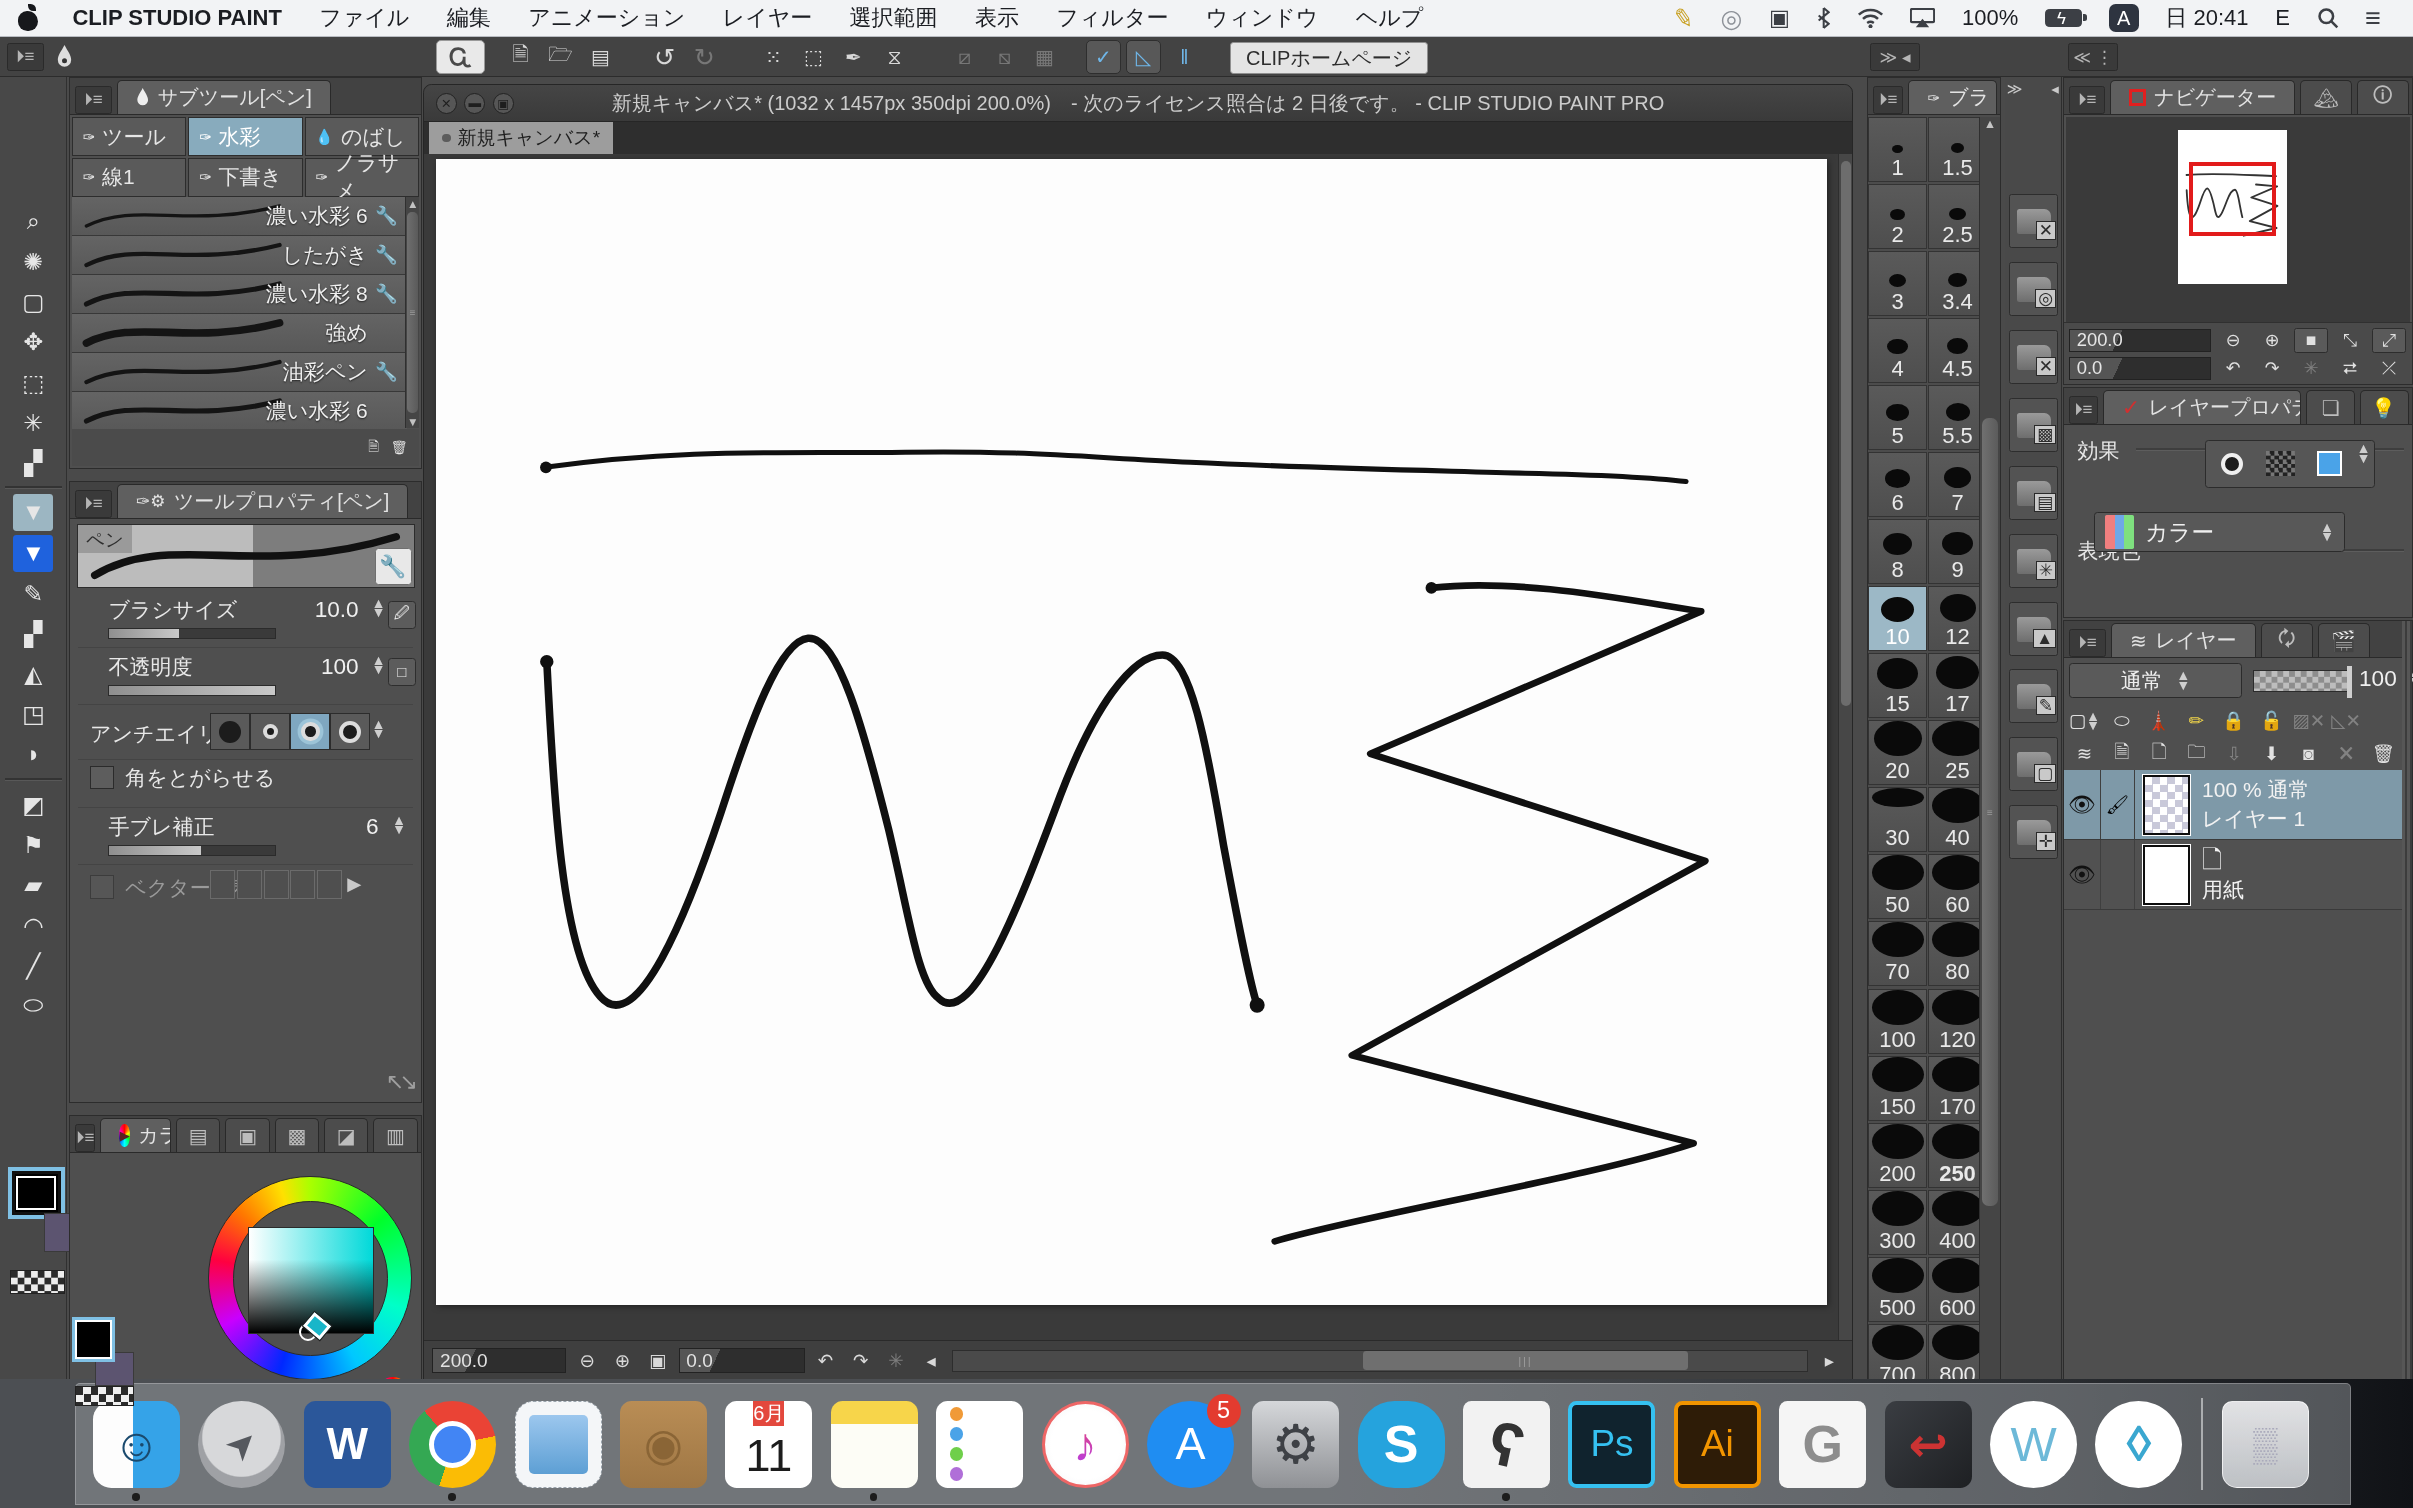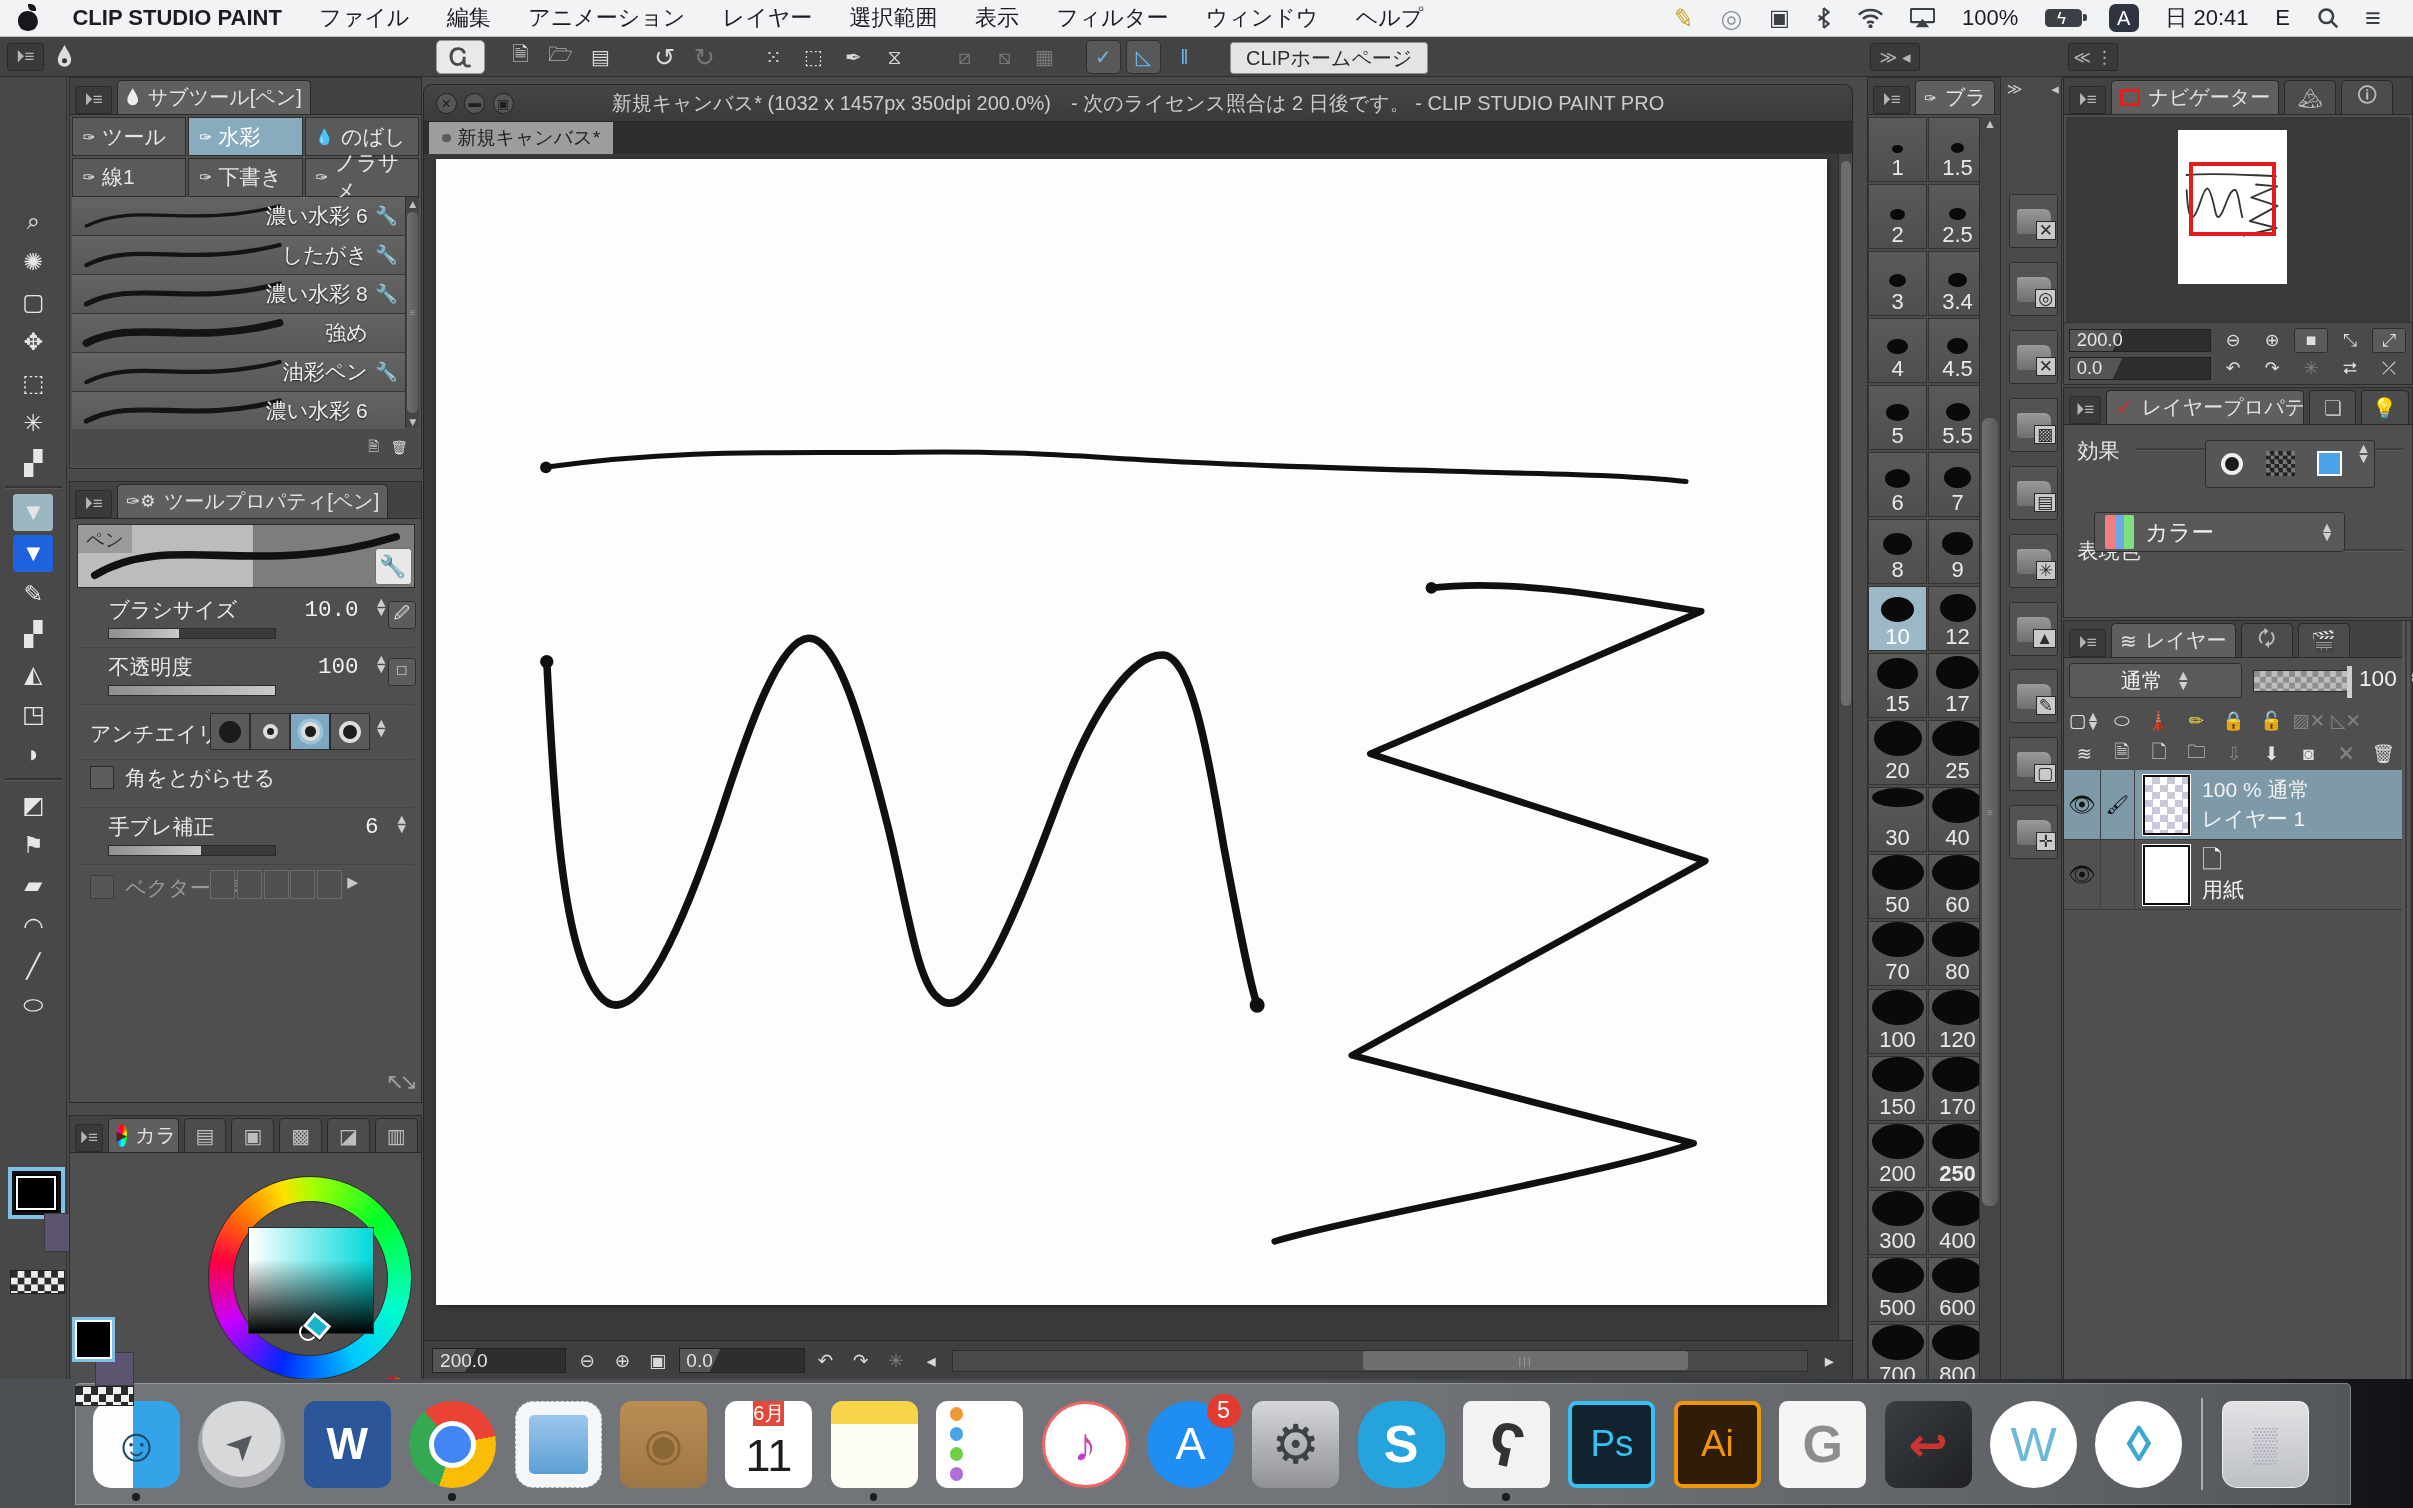--- a/index.html
+++ b/index.html
@@ -33,21 +33,21 @@
   .cmd-ico.disabled { opacity:.35; }
   .cmd-home { position:absolute; left:1230px; top:5px; height:32px; padding:0 15px; background:#e4e4e4; color:#2d2d2d;
     border:0.8px solid #8f8f8f; border-radius:3.4px; font-size:20px; display:flex; align-items:center; }
   .collapse { width:37px; height:28.5px; background:#3a3a3a; border:0.8px solid #2a2a2a; color:#b5b5b5; font-size:17px;
     display:flex; align-items:center; justify-content:center; border-radius:2.5px; }
 
   
   .panel { position:absolute; background:#4f4f4f; border:0.8px solid #2c2c2c; }
   .phead { position:absolute; left:0; top:0; right:0; height:37px; background:#424242; display:flex; align-items:flex-end; gap:5px; padding:3.4px 3.4px 0 5px; border-bottom:0.8px solid #2a2a2a; }
   .ptab { background:#5f5f5f; border:0.8px solid #292929; border-bottom:none; border-radius:5px 5px 0 0; color:#e3e3e3;
-    font-size:20px; height:34px; display:flex; align-items:center; gap:8.4px; padding:0 8px; white-space:nowrap; overflow:hidden; }
+    font-size:20px; height:34px; display:flex; align-items:center; gap:8.4px; padding:0 18px; white-space:nowrap; overflow:hidden; }
   .ptab.icon-only { width:52px; justify-content:center; color:#bdbdbd; background:#4c4c4c; }
   .stepper { display:flex; flex-direction:column; line-height:9.2px; font-size:14.2px; color:#cfcfcf; }
 
   
   .tools { position:absolute; left:0; top:40px; width:67px; height:1431px; background:#484848; border-right:1.7px solid #303030; }
   .tool { position:absolute; left:13.4px; width:40px; height:37px; display:flex; align-items:center; justify-content:center; border-radius:3.4px; }
   .tool.sel { background:#9cb6c2; }
   .tool.active { background:#1f62dd; }
   .tdivider { position:absolute; left:5px; width:57px; height:1.7px; background:#333; box-shadow:0 0.8px 0 #5c5c5c; }
   .swatch-main { position:absolute; left:11.7px; top:1094px; width:49px; height:44px; background:#000; border:3.4px solid #111; outline:4.2px solid #7fc0e4; }
@@ -70,21 +70,21 @@
     display:flex; flex-direction:column; align-items:center; justify-content:space-between; color:#c2c2c2; font-size:11.7px; }
   .vthumb { flex:1; width:11px; margin:1.7px 0; background:linear-gradient(90deg,#6f6f6f,#5a5a5a); border-radius:5px; display:flex; align-items:center; justify-content:center; color:#9a9a9a; font-size:10px;}
   .st-foot { position:absolute; left:1.7px; right:1.7px; bottom:1.7px; height:37px; background:#4b4b4b; display:flex; justify-content:flex-end; align-items:center; gap:11.7px; padding-right:11.7px; color:#e8e8e8; }
 
   
   .toolprop { left:69px; top:444px; width:353px; height:622px; }
   .tp-preview { position:absolute; left:6.7px; top:42px; width:338px; height:64px; background:linear-gradient(90deg,#bcbcbc 0 52%,#7d7d7d 52%); border:0.8px solid #2c2c2c; }
   .tp-pen-lbl { position:absolute; left:0; top:0; background:#9a9a9a; color:#2e2e2e; font-size:18.4px; padding:1.7px 8.4px; }
   .tp-wrench { position:absolute; right:1.7px; bottom:1.7px; width:37px; height:37px; background:#e8e8e8; border:0.8px solid #6f6f6f; border-radius:3.4px;
     display:flex; align-items:center; justify-content:center; color:#444; font-size:22px; }
-  .tp-row { position:absolute; left:8.4px; right:8.4px; border-bottom:0.8px solid #444;font-family:Liberation Mono, monospace; }
+  .tp-row { position:absolute; left:8.4px; right:8.4px; border-bottom:0.8px solid #444; }
   .tp-label { color:#e8e8e8; font-size:21px; }
   .tp-label.dim { color:#9a9a9a; }
   .tp-value { position:absolute; right:54px; top:3.4px; color:#f0f0f0; font-size:22.6px; }
   .tp-step { position:absolute; right:27px; top:5px; }
   .tp-btn { position:absolute; right:-3.4px; top:0; width:28.5px; height:28.5px; background:#5c5c5c; border:0.8px solid #2e2e2e; border-radius:3.4px;
     color:#e8e8e8; display:flex; align-items:center; justify-content:center; font-size:15px; }
   .slider { position:relative; margin-top:5px; width:168px; height:11px; background:#3a3a3a; border:0.8px solid #2b2b2b; }
   .slider .fill { position:absolute; left:0; top:0; bottom:0; background:linear-gradient(90deg,#8f8f8f,#c9c9c9); }
   .aa-group { position:absolute; left:132px; top:5px; display:flex; }
   .aa-btn { width:40px; height:37px; background:#5a5a5a; border:0.8px solid #2c2c2c; display:flex; align-items:center; justify-content:center; }

